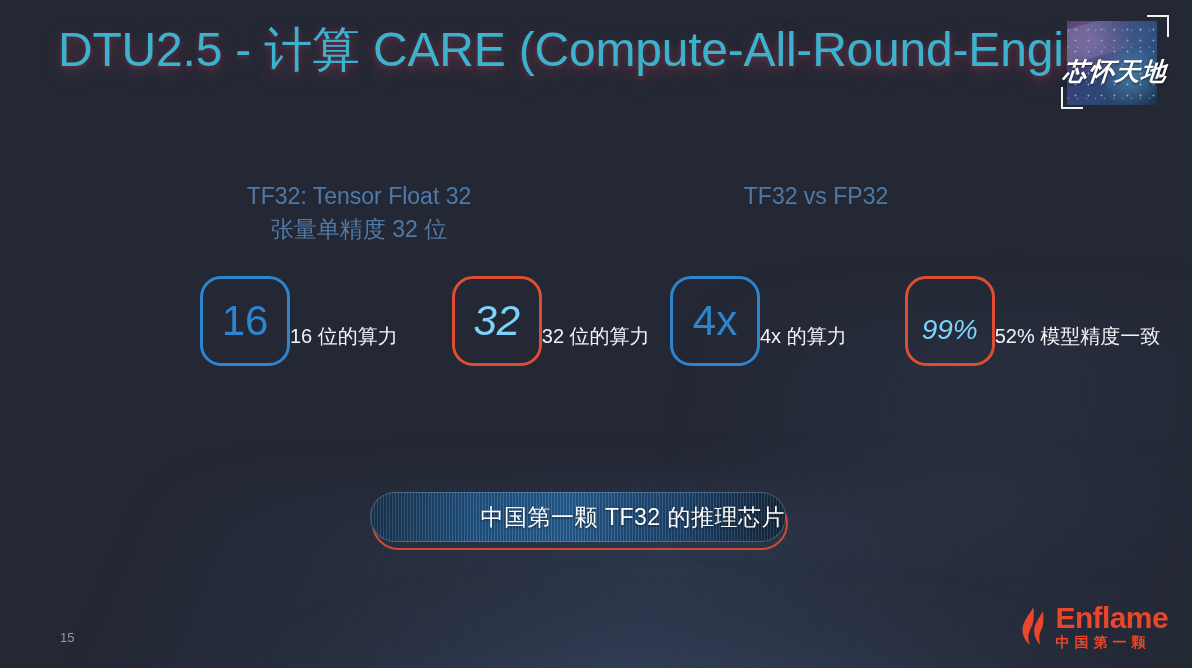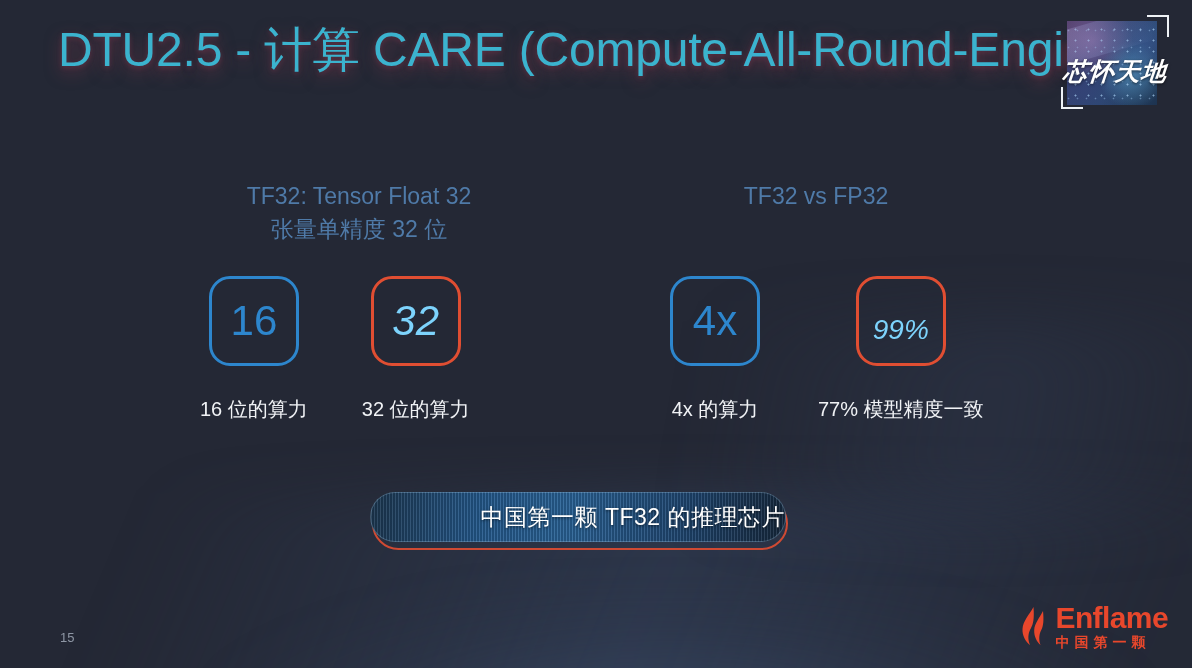--- a/index.html
+++ b/index.html
@@ -110,21 +110,21 @@
     white-space:nowrap;
   }
   .col-head.left  { left:184px; top:180px; width:350px;text-align:center; }
   .col-head.right { left:640px; top:180px; width:352px; }
 
   
   .group { position:absolute; display:flex; }
   .group.left  { left:200px; top:276px; gap:54px; }
   .group.right { left:670px; top:276px; gap:58px; }
 
-  .metric { display:flex; flex-direction:column; align-items:center; }
+  .metric { display:flex; flex-direction:row; align-items:center; }
   .metric-box {
     width:90px; height:90px;
     border-radius:21px;
     border:3.5px solid #2d86cd;
     display:flex; align-items:center; justify-content:center;
     position:relative;
   }
   .metric-box span {
     font-size:42px; font-weight:400;
     color:#2d86cd;
@@ -239,21 +239,21 @@
     <div class="metric blue">
       <div class="metric-box">
         <span>4x</span>
       </div>
       <div class="metric-label">4x 的算力</div>
     </div>
     <div class="metric red">
       <div class="metric-box wide">
         <span>99%</span>
       </div>
-      <div class="metric-label">77% 模型精度一致</div>
+      <div class="metric-label">52% 模型精度一致</div>
     </div>
   </div>
 
   <div class="pill-wrap">
     <div class="pill-shadow"></div>
     <div class="pill">
       <div class="pill-text">中国第一颗 TF32 的推理芯片</div>
     </div>
   </div>
 

